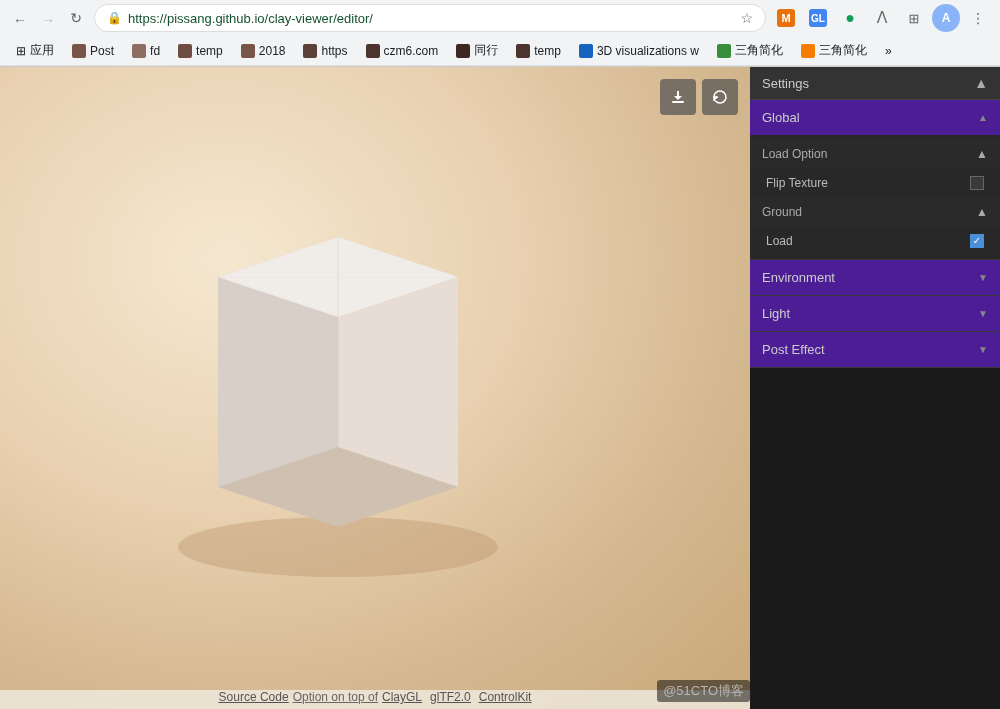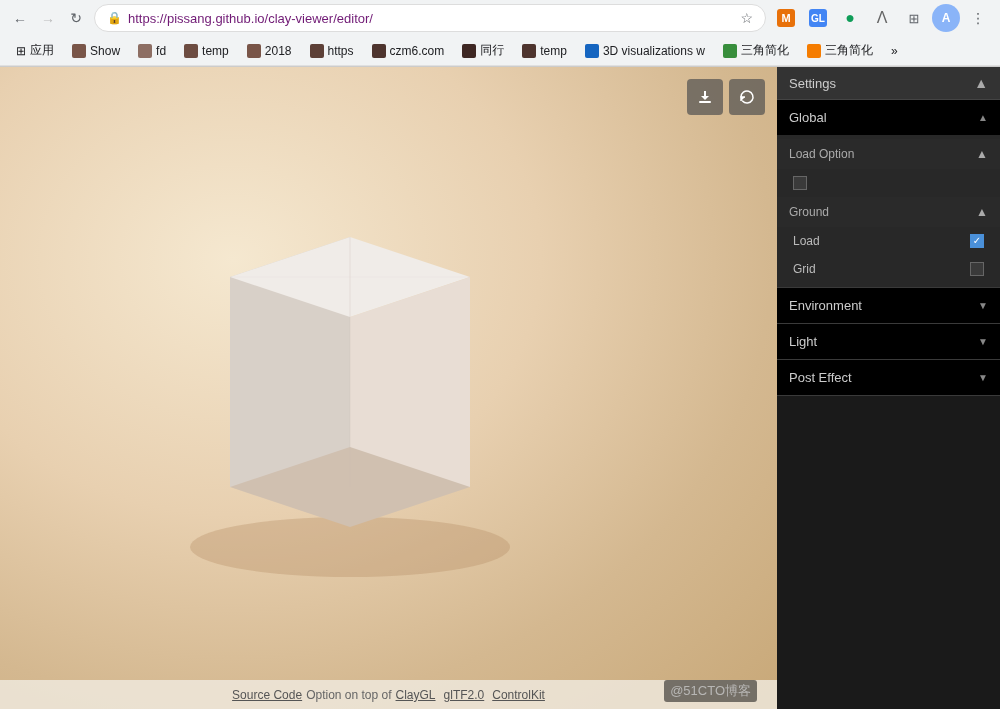--- a/index.html
+++ b/index.html
@@ -58,21 +58,21 @@
       gap: 6px;
     }
 
     .lock-icon {
       color: #5f6368;
       font-size: 12px;
     }
 
     .url-text {
       font-size: 13px;
-      color: #701a75;
+      color: #14532d;
       flex: 1;
     }
 
     .star-icon {
       color: #5f6368;
       font-size: 14px;
     }
 
     .browser-actions {
       display: flex;
@@ -180,38 +180,38 @@
       color: #fff;
       font-size: 16px;
     }
 
     
     .viewport-footer {
       position: absolute;
       bottom: 0;
       left: 0;
       right: 0;
-      height: 30px;
-      display: flex;
-      align-items: center;
+      height: 20px;
+      display: flex;
       justify-content: center;
       font-size: 12px;
       color: #666;
       gap: 4px;
       background: rgba(240, 235, 225, 0.8);
+      text-decoration: underline;
     }
 
     .viewport-footer a {
       color: #555;
       text-decoration: underline;
     }
 
     
     .settings-panel {
-      width: 223px;
+      width: 250px;
       background: #2a2a2a;
       color: #ddd;
       display: flex;
       flex-direction: column;
       overflow-y: auto;
       flex-shrink: 0;
     }
 
     .settings-header {
       display: flex;
@@ -236,21 +236,21 @@
     .section {
       border-bottom: 1px solid #3a3a3a;
     }
 
     .section-header {
       display: flex;
       align-items: center;
       justify-content: space-between;
       padding: 10px 12px;
       cursor: pointer;
-      background: #000000;
+      background: #4c1d95;
       font-size: 13px;
       color: #ccc;
       font-weight: 500;
     }
 
     .section-header .arrow {
       font-size: 10px;
       color: #888;
     }
 
@@ -303,21 +303,21 @@
       content: '✓';
       color: white;
       font-size: 10px;
       line-height: 1;
     }
 
     
     .watermark {
       position: absolute;
       bottom: 8px;
-      right: 20px;
+      right: 0;
       font-size: 13px;
       color: rgba(200,200,200,0.8);
       background: rgba(0,0,0,0.5);
       padding: 2px 6px;
       border-radius: 3px;
     }
 
     
     .profile-icon {
       width: 28px;
@@ -369,21 +369,21 @@
     </div>
   </div>
 
   <div class="bookmarks-bar">
     <div class="bookmark-item">
       <span>⊞</span>
       <span>应用</span>
     </div>
     <div class="bookmark-item">
       <span style="background:#795548" class="bookmark-icon"></span>
-      <span>Show</span>
+      <span>Post</span>
     </div>
     <div class="bookmark-item">
       <span style="background:#8d6e63" class="bookmark-icon"></span>
       <span>fd</span>
     </div>
     <div class="bookmark-item">
       <span style="background:#6d4c41" class="bookmark-icon"></span>
       <span>temp</span>
     </div>
     <div class="bookmark-item">
@@ -488,38 +488,35 @@
         <span class="arrow">▲</span>
       </div>
       <div class="section-content">
 
         <div class="section-sub-header">
           <span>Load Option</span>
           <span class="arrow">▲</span>
         </div>
 
         <div class="setting-row">
+          <span class="setting-label">Flip Texture</span>
           <div class="checkbox-box"></div>
         </div>
 
 
         <div class="section-sub-header">
           <span>Ground</span>
           <span class="arrow">▲</span>
         </div>
 
         <div class="setting-row">
           <span class="setting-label">Load</span>
           <div class="checkbox-box checked"></div>
         </div>
 
-        <div class="setting-row">
-          <span class="setting-label">Grid</span>
-          <div class="checkbox-box"></div>
-        </div>
 
       </div>
     </div>
 
     <div class="section">
       <div class="section-header">
         <span>Environment</span>
         <span class="arrow">▼</span>
       </div>
     </div>

